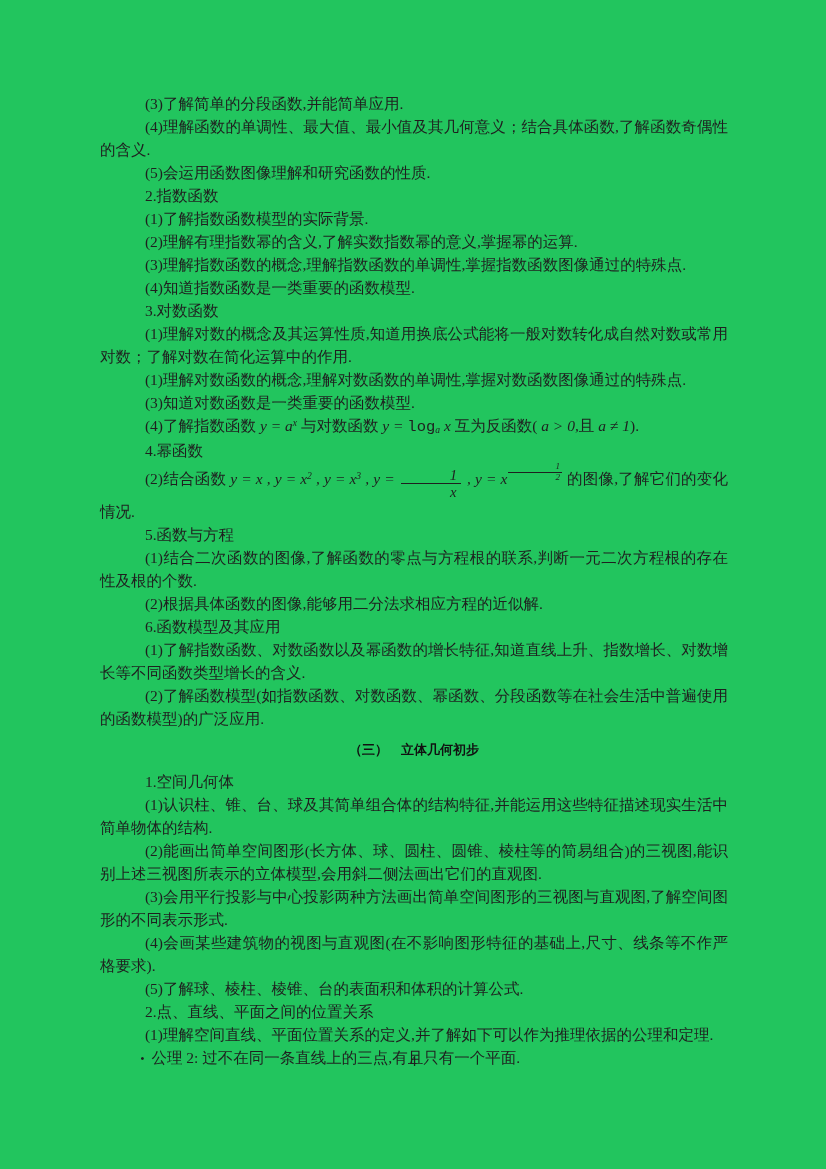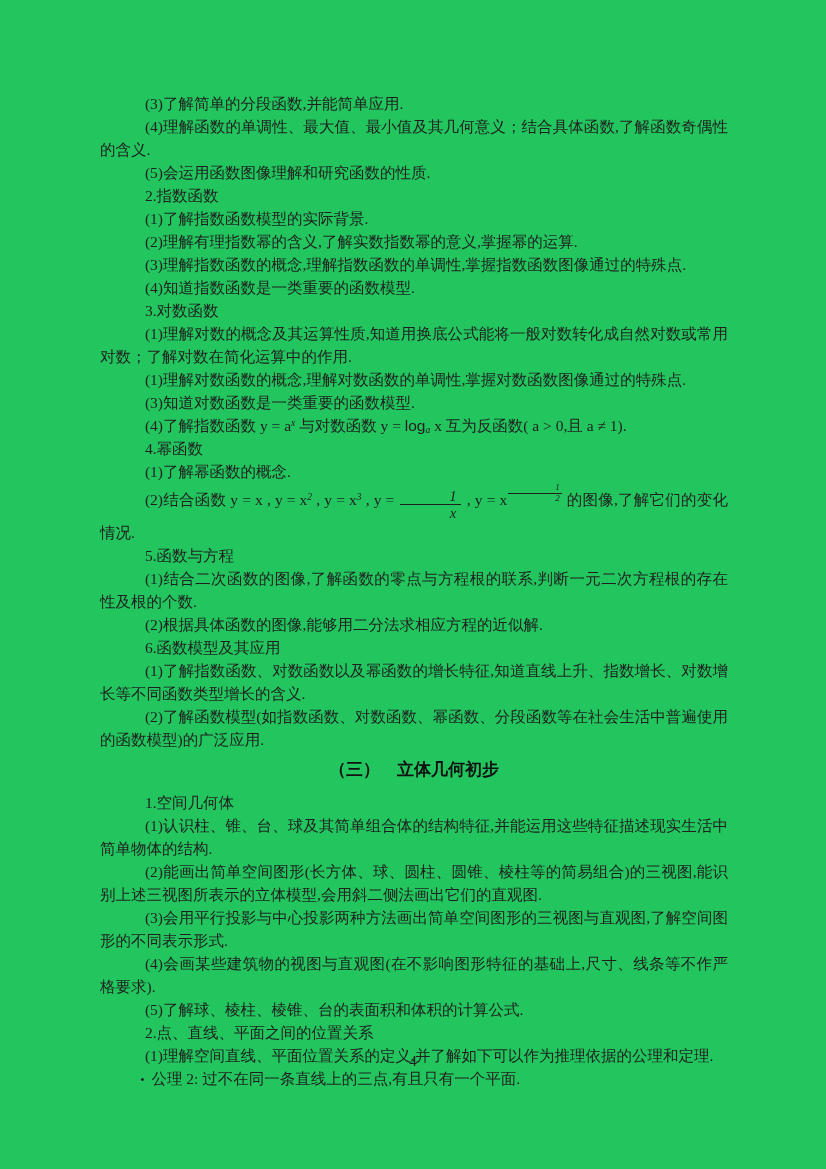--- a/index.html
+++ b/index.html
@@ -34,33 +34,34 @@
     text-indent: 2.6em;
   }
   .dot {
     font-size: 0.8em;
     padding-right: 0.55em;
   }
   .heading {
     margin: 7px 0 7px 0;
     text-align: center;
     text-indent: 0;
-    font-family: Liberation Mono, monospace;
+    font-family: Liberation Serif, serif;
     font-weight: bold;
-    font-size: 17px;
+    font-size: 13px;
     line-height: 26px;
     color: #111111;
   }
   
   .t { font-style: normal; }
   .m {
     font-family: "Liberation Serif", "DejaVu Serif", serif;
+    font-style: italic;
   }
   .r {
-    font-family: Liberation Sans, sans-serif;
+    font-family: Liberation Mono, monospace;
     font-style: normal;
   }
   .sup {
     font-family: "Liberation Serif", "DejaVu Serif", serif;
     font-style: italic;
     font-size: 0.62em;
     vertical-align: 0.55em;
     line-height: 0;
   }
   .sub {
@@ -117,21 +118,20 @@
       <p class="para">(1)了解指数函数模型的实际背景.</p>
       <p class="para">(2)理解有理指数幂的含义,了解实数指数幂的意义,掌握幂的运算.</p>
       <p class="para">(3)理解指数函数的概念,理解指数函数的单调性,掌握指数函数图像通过的特殊点.</p>
       <p class="para">(4)知道指数函数是一类重要的函数模型.</p>
       <p class="para">3.对数函数</p>
       <p class="para">(1)理解对数的概念及其运算性质,知道用换底公式能将一般对数转化成自然对数或常用对数；了解对数在简化运算中的作用.</p>
       <p class="para">(1)理解对数函数的概念,理解对数函数的单调性,掌握对数函数图像通过的特殊点.</p>
       <p class="para">(3)知道对数函数是一类重要的函数模型.</p>
       <p class="para"><span class="t">(4)了解指数函数 </span><span class="m">y = a</span><span class="sup">x</span><span class="t"> 与对数函数 </span><span class="m">y = </span><span class="r">log</span><span class="sub">a</span><span class="m"> x</span><span class="t"> 互为反函数( </span><span class="m">a &gt; 0</span><span class="t">,且 </span><span class="m">a ≠ 1</span><span class="t">).</span></p>
       <p class="para">4.幂函数</p>
-      <p class="para">(1)了解幂函数的概念.</p>
       <p class="para"><span class="t">(2)结合函数 </span><span class="m">y = x</span><span class="m"> , </span><span class="m">y = x</span><span class="sup">2</span><span class="m"> , </span><span class="m">y = x</span><span class="sup">3</span><span class="m"> , </span><span class="m">y = </span><span class="frac"><span class="num">1</span><span class="den">x</span></span><span class="m"> , </span><span class="m">y = x</span><span class="supfrac"><span class="num">1</span><span class="den">2</span></span><span class="t"> 的图像,了解它们的变化情况.</span></p>
       <p class="para">5.函数与方程</p>
       <p class="para">(1)结合二次函数的图像,了解函数的零点与方程根的联系,判断一元二次方程根的存在性及根的个数.</p>
       <p class="para">(2)根据具体函数的图像,能够用二分法求相应方程的近似解.</p>
       <p class="para">6.函数模型及其应用</p>
       <p class="para">(1)了解指数函数、对数函数以及幂函数的增长特征,知道直线上升、指数增长、对数增长等不同函数类型增长的含义.</p>
       <p class="para">(2)了解函数模型(如指数函数、对数函数、幂函数、分段函数等在社会生活中普遍使用的函数模型)的广泛应用.</p>
       <h2 class="heading">（三）　立体几何初步</h2>
       <p class="para">1.空间几何体</p>
       <p class="para">(1)认识柱、锥、台、球及其简单组合体的结构特征,并能运用这些特征描述现实生活中简单物体的结构.</p>

